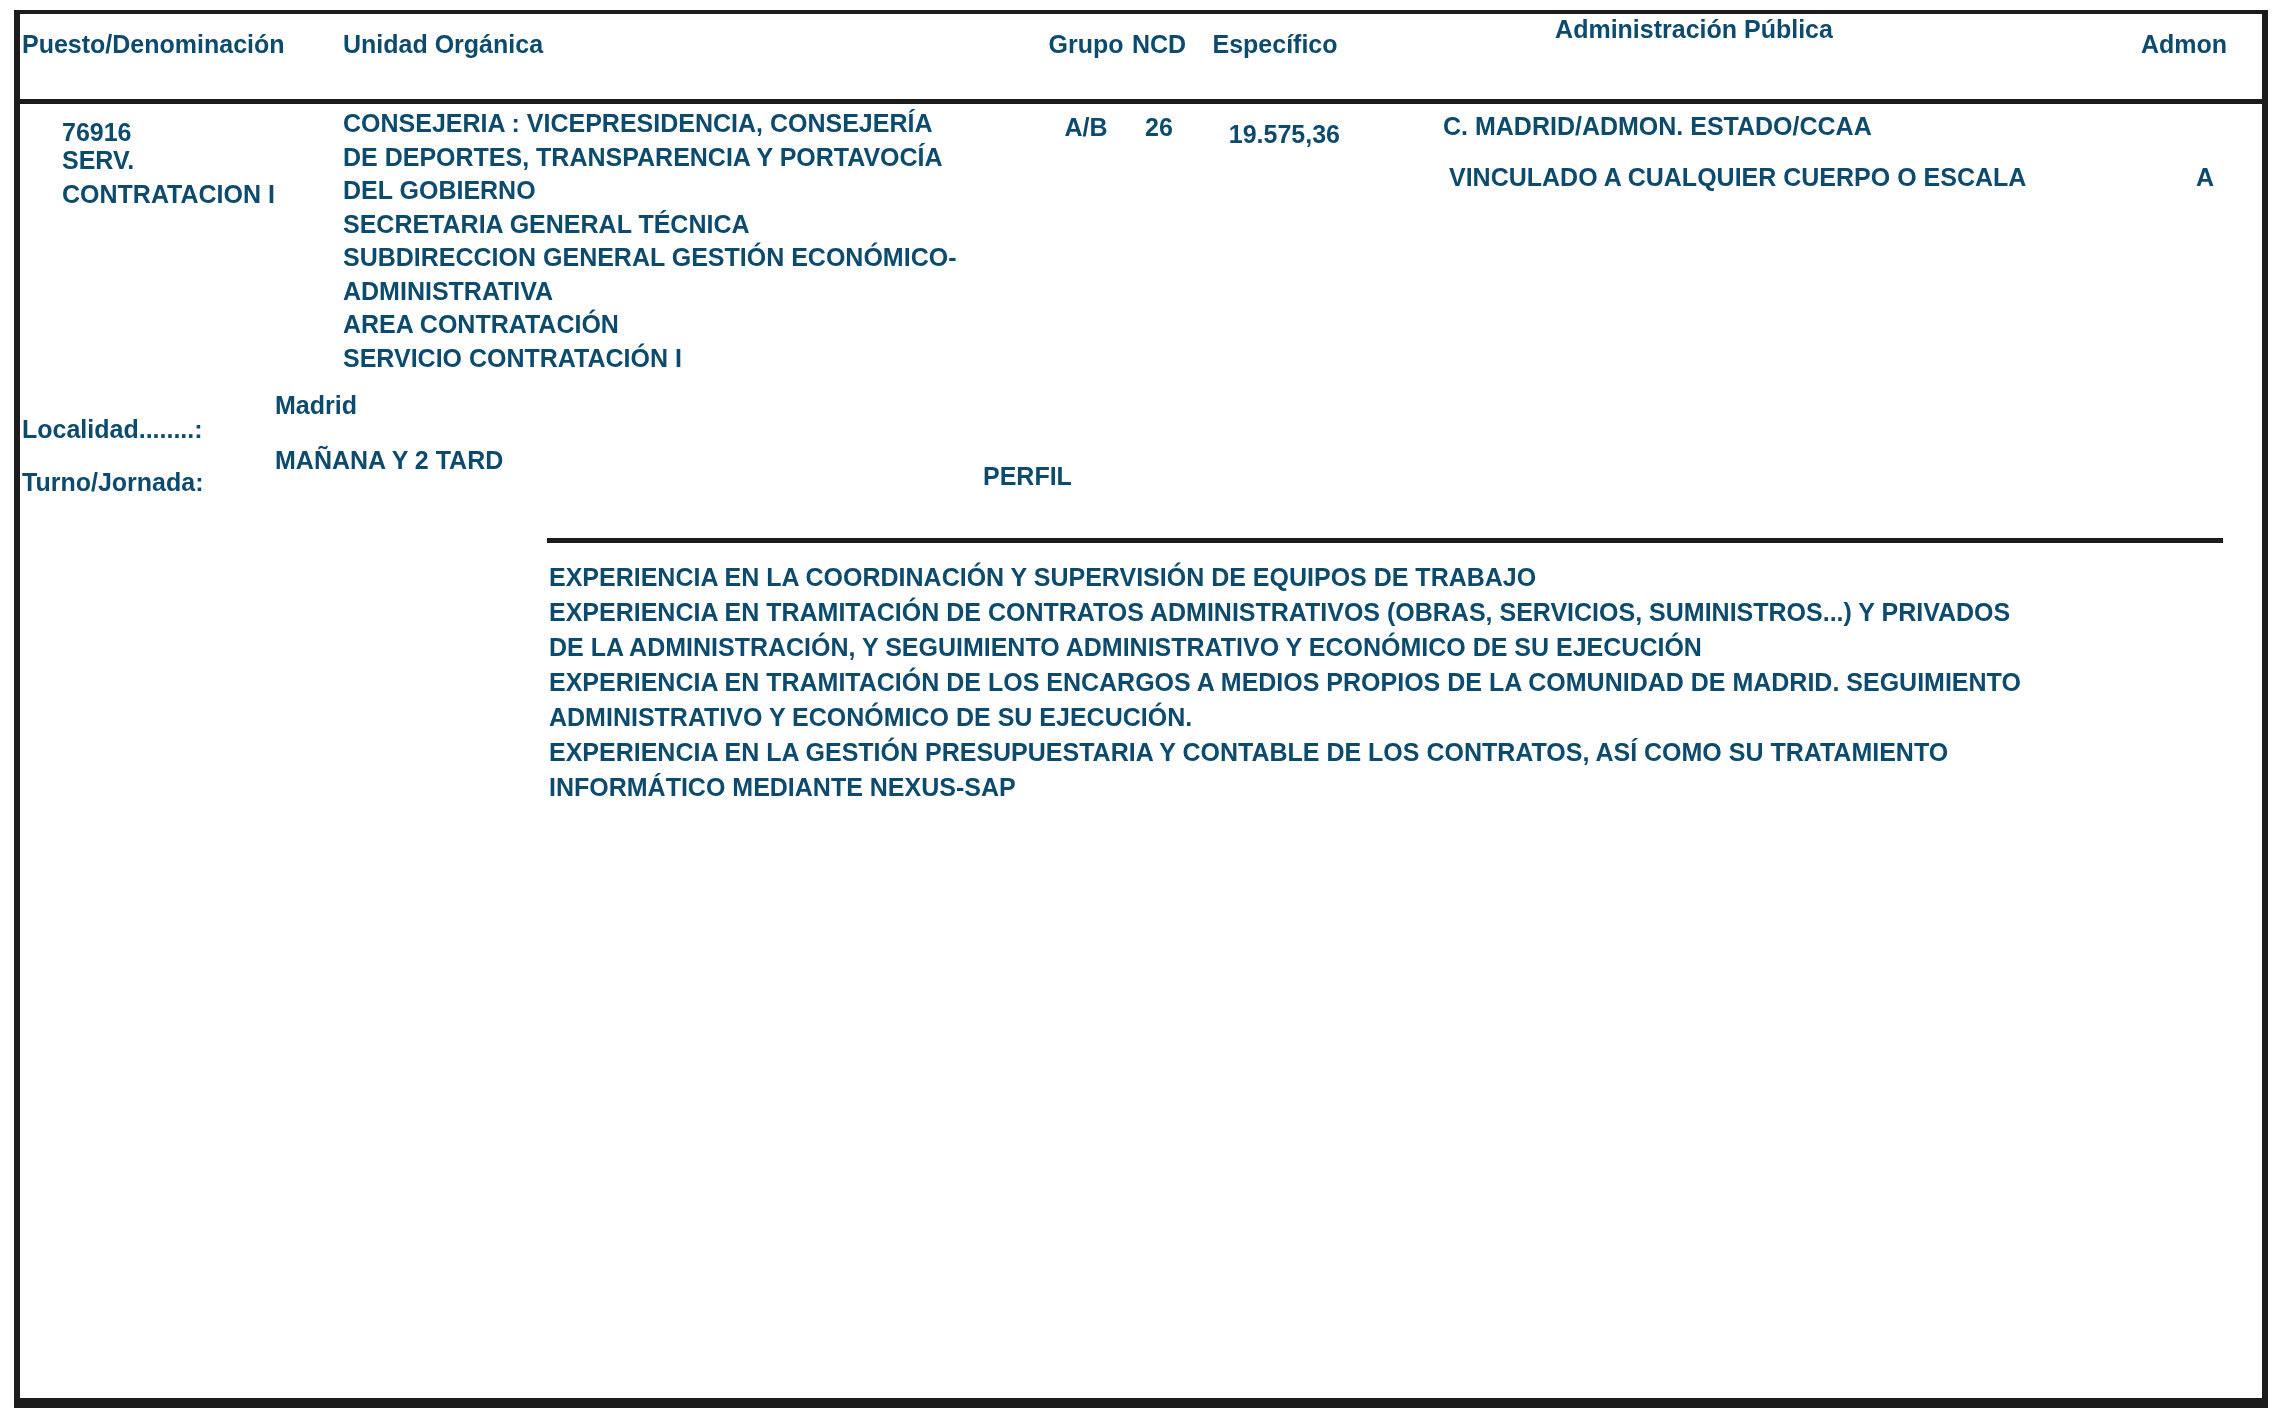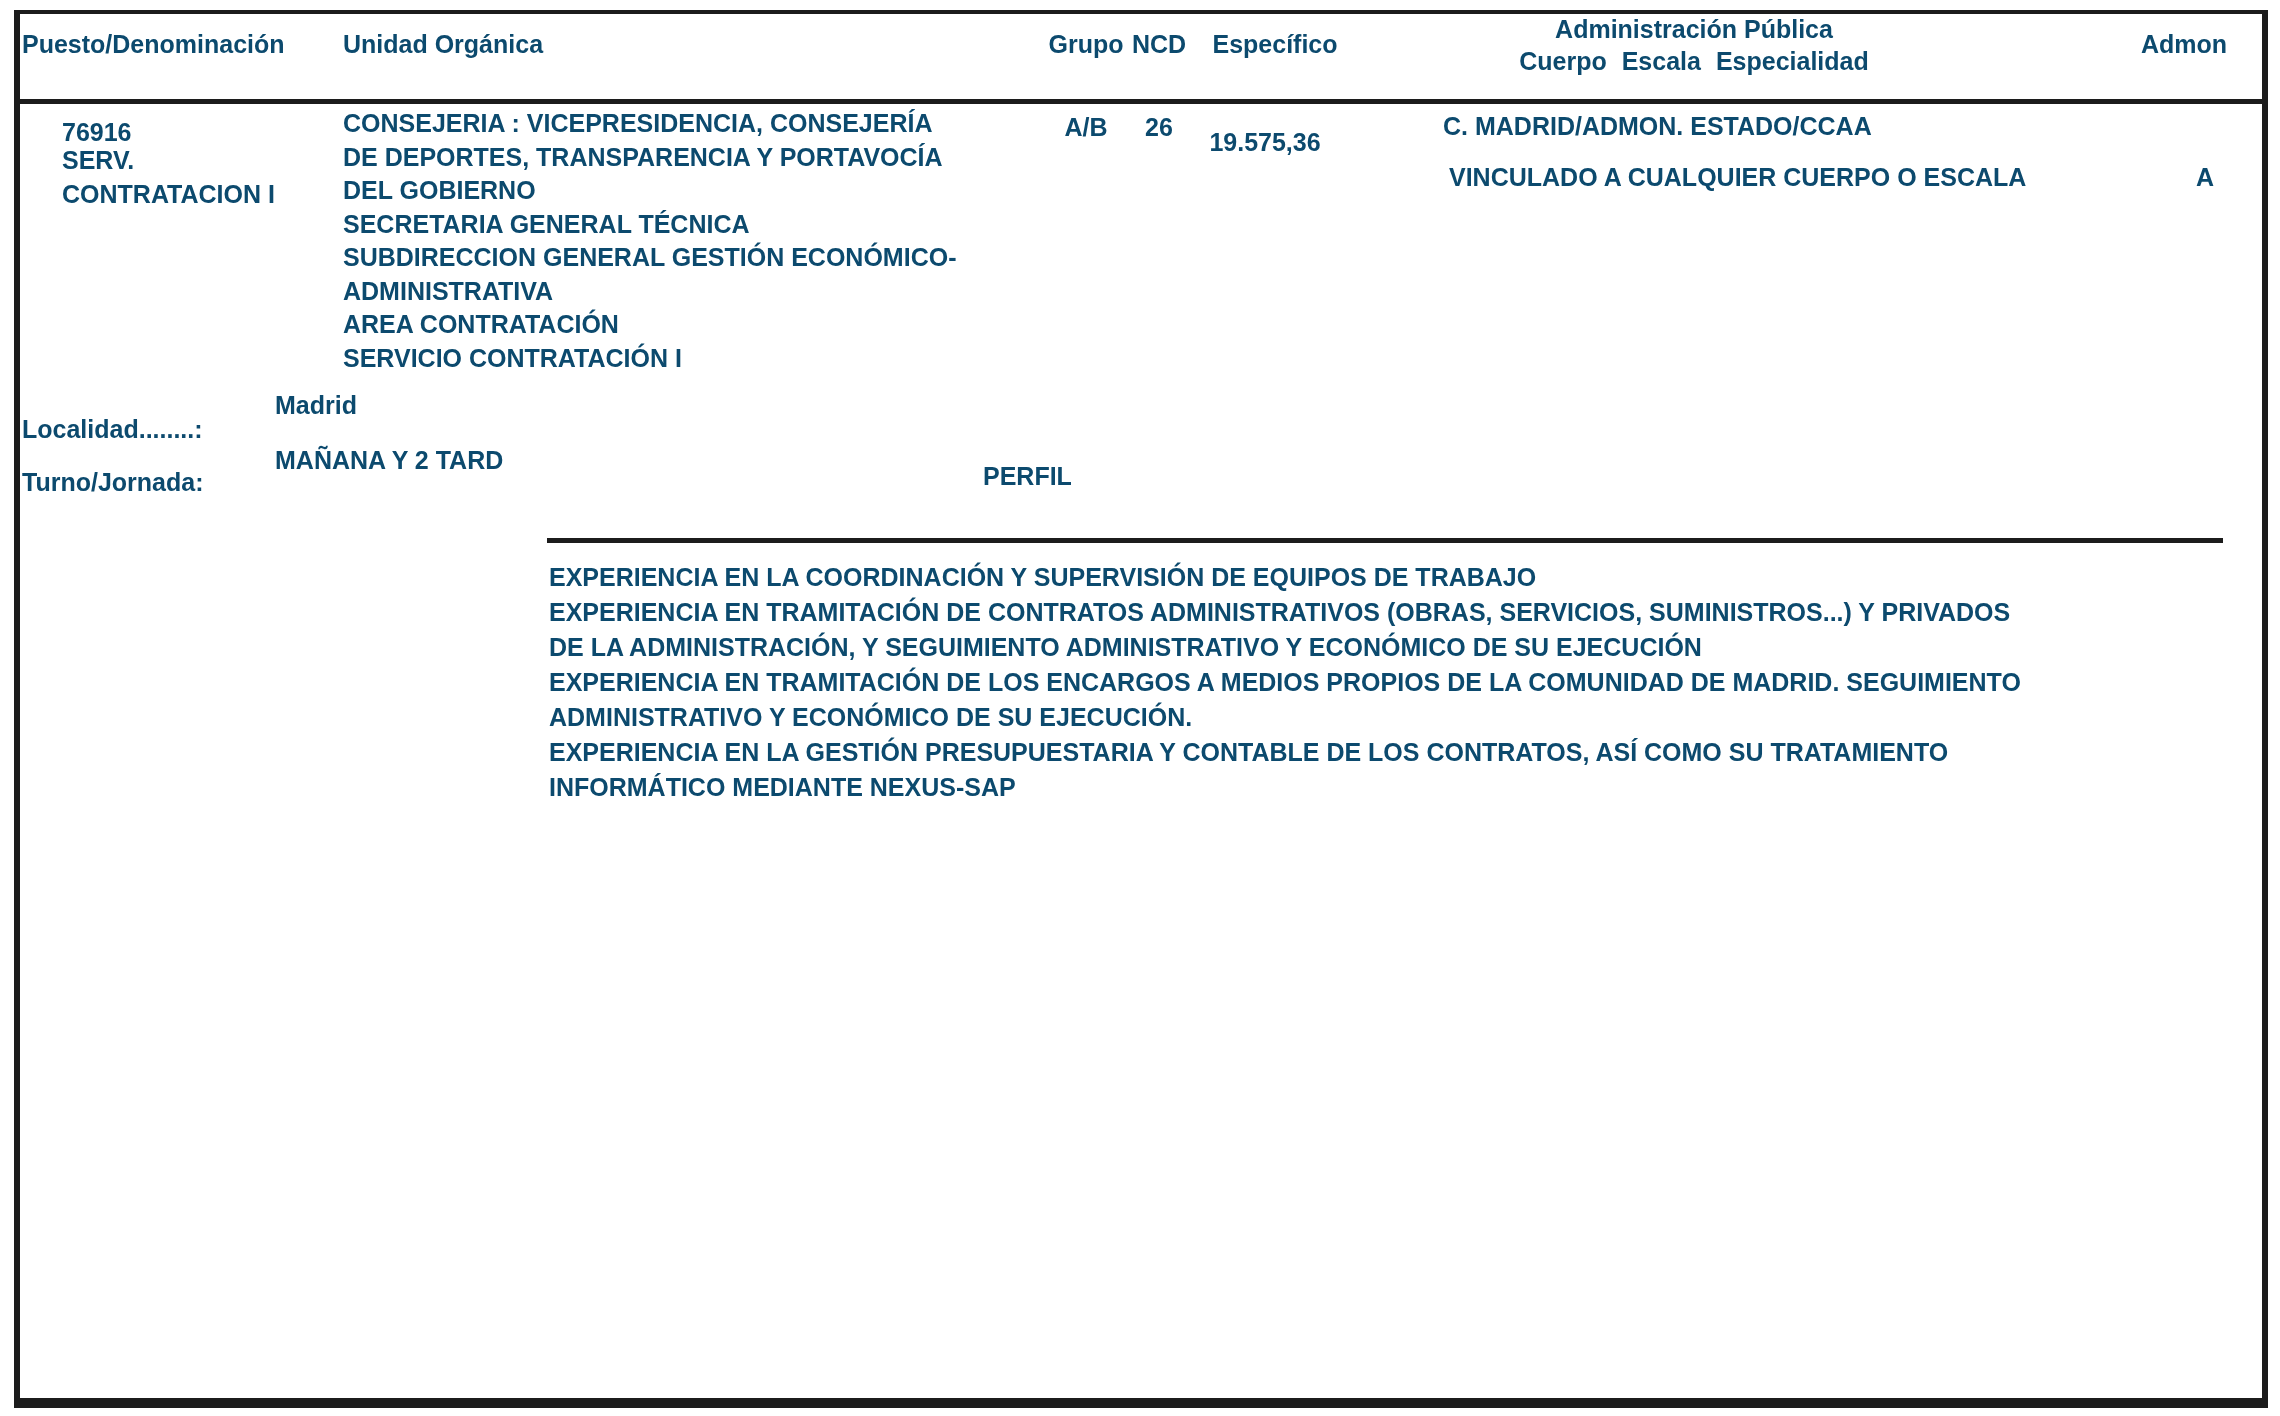--- a/index.html
+++ b/index.html
@@ -67,21 +67,20 @@
   <div class="abs" style="left:343px; top:30px;">Unidad Orgánica</div>
 
   <div class="abs center" style="left:1040px; top:30px; width:92px;">Grupo</div>
 
   <div class="abs center" style="left:1118px; top:30px; width:82px;">NCD</div>
 
   <div class="abs center" style="left:1200px; top:30px; width:150px;">Específico</div>
 
   <div class="abs admin-header" style="left:1404px; top:13px; width:580px;">
     <div>Administración Pública</div>
-    <div class="spread">Cuerpo Escala Especialidad</div>
   </div>
 
   <div class="abs" style="left:2141px; top:30px;">Admon</div>
 
   <div class="abs" style="left:62px; top:118px;">76916</div>
 
   <div class="abs lines" style="left:62px; top:144px;">SERV.
 CONTRATACION I</div>
 
   <div class="abs lines" style="left:343px; top:107px;">CONSEJERIA : VICEPRESIDENCIA, CONSEJERÍA
@@ -90,21 +89,21 @@
 SECRETARIA GENERAL TÉCNICA
 SUBDIRECCION GENERAL GESTIÓN ECONÓMICO-
 ADMINISTRATIVA
 AREA CONTRATACIÓN
 SERVICIO CONTRATACIÓN I</div>
 
   <div class="abs center" style="left:1040px; top:113px; width:92px;">A/B</div>
 
   <div class="abs center" style="left:1118px; top:113px; width:82px;">26</div>
 
-  <div class="abs center" style="left:1190px; top:128px; width:150px;">19.575,36</div>
+  <div class="abs center" style="left:1190px; top:120px; width:150px;text-align:right;">19.575,36</div>
 
   <div class="abs" style="left:1443px; top:112px;">C. MADRID/ADMON. ESTADO/CCAA</div>
 
   <div class="abs" style="left:1449px; top:163px;">VINCULADO A CUALQUIER CUERPO O ESCALA</div>
 
   <div class="abs" style="left:2196px; top:163px;">A</div>
 
   <div class="abs" style="left:22px; top:391px;margin-top:24px;">Localidad........:</div>
 
   <div class="abs" style="left:275px; top:391px;">Madrid</div>

